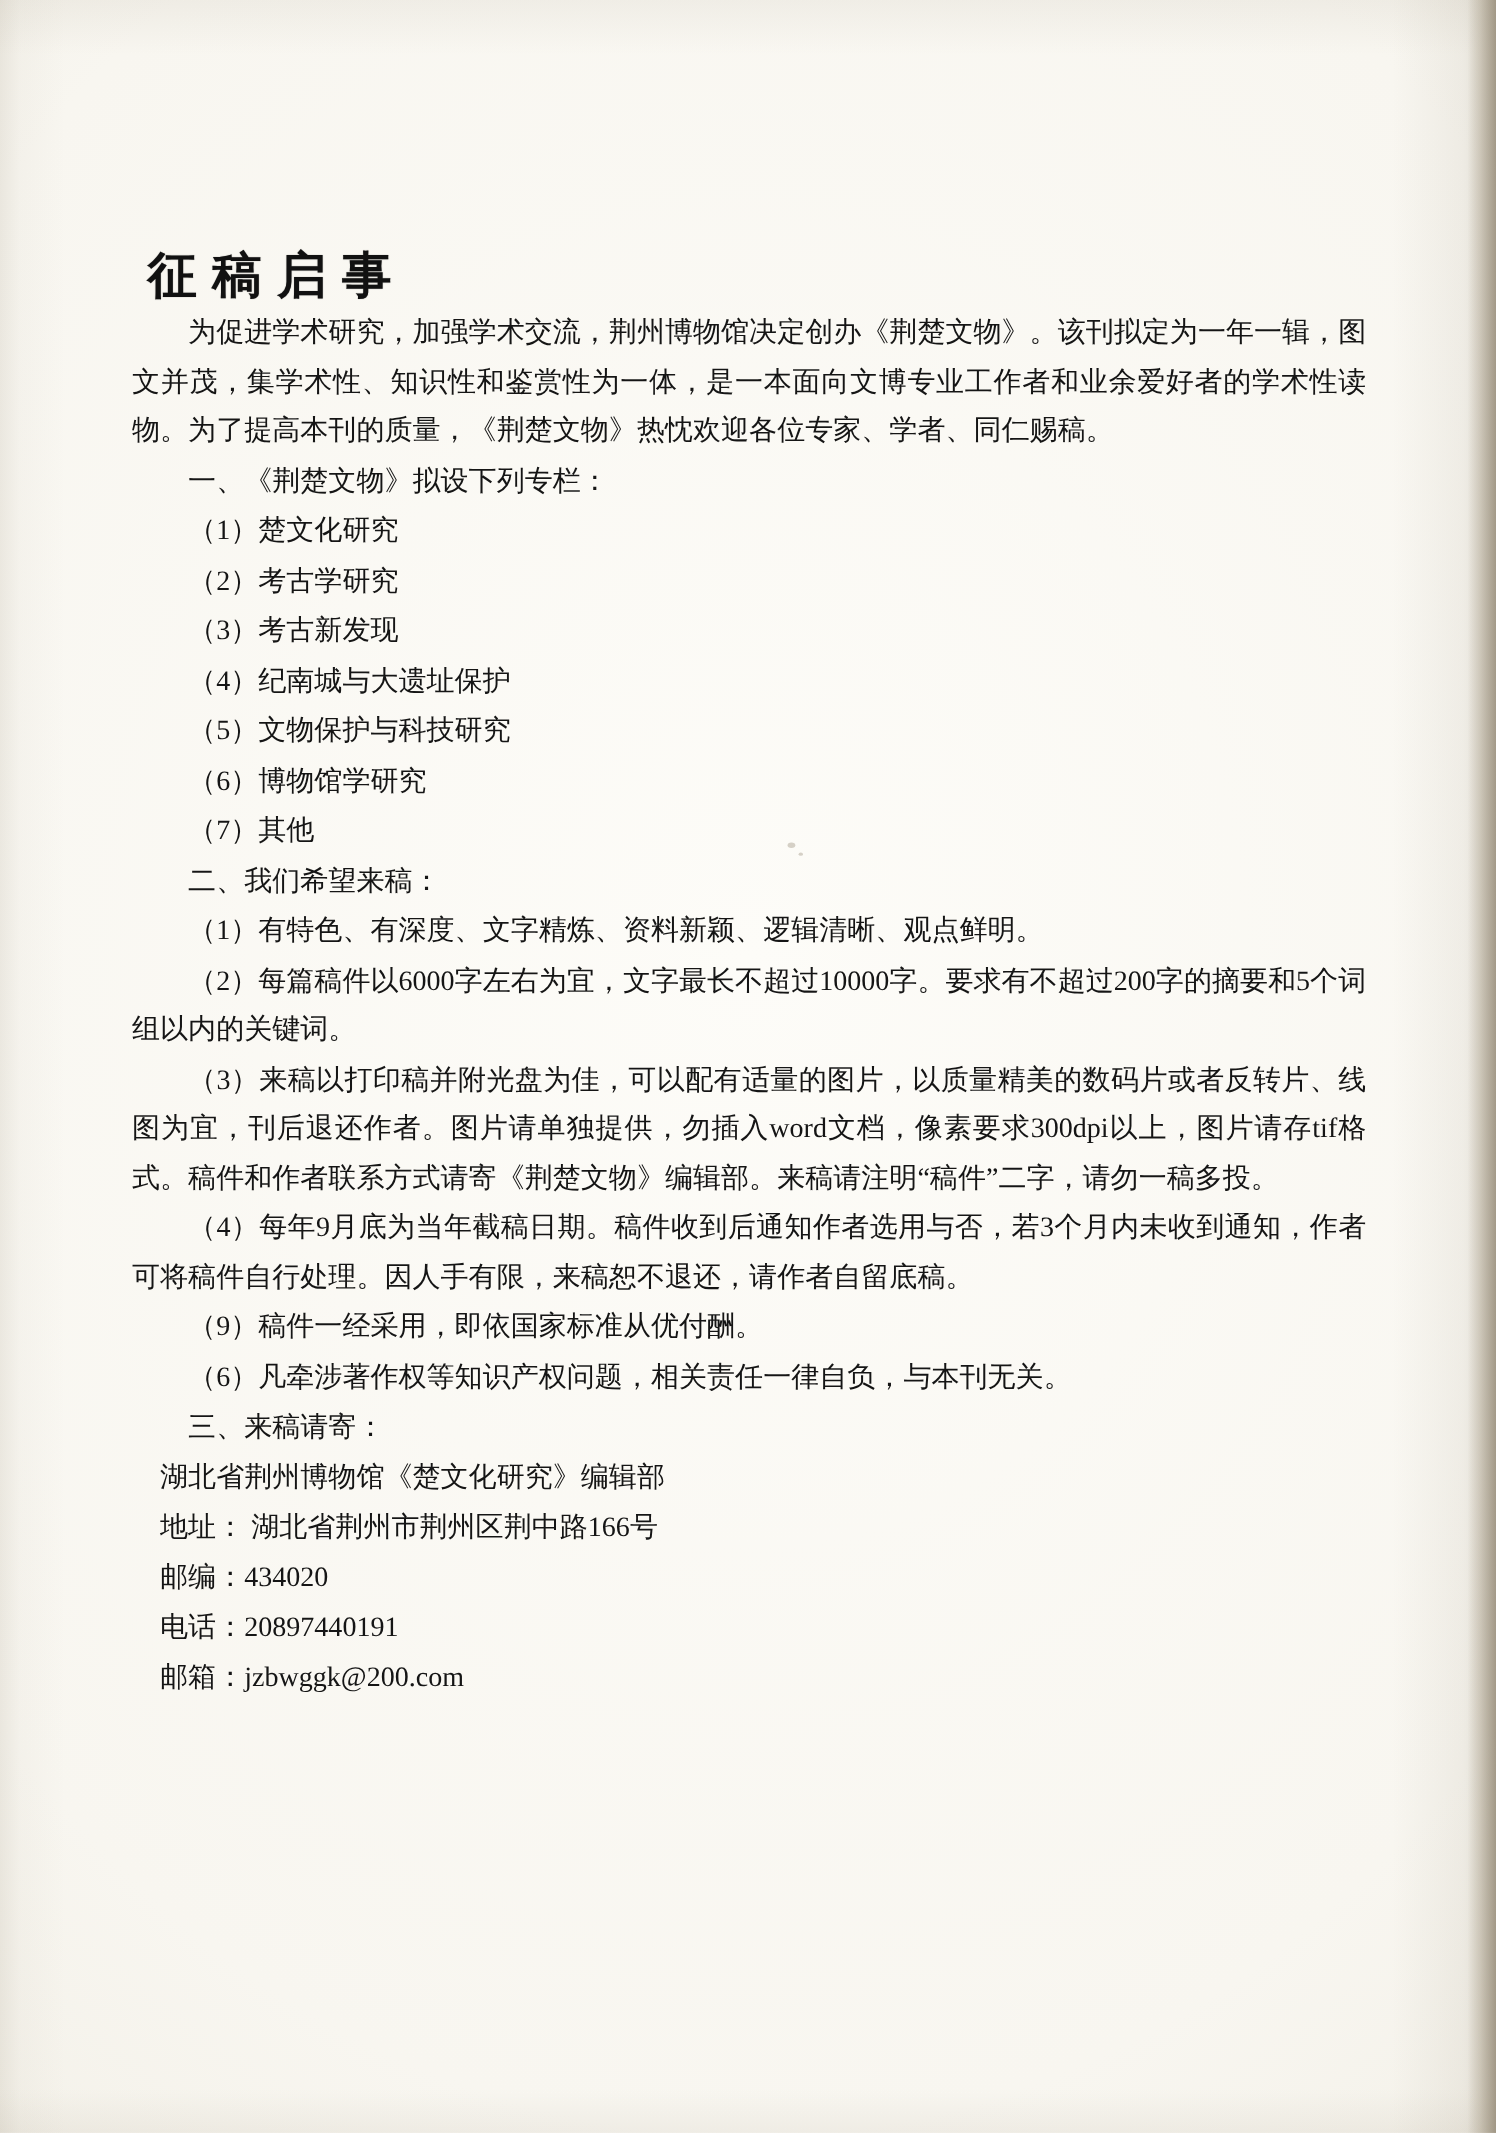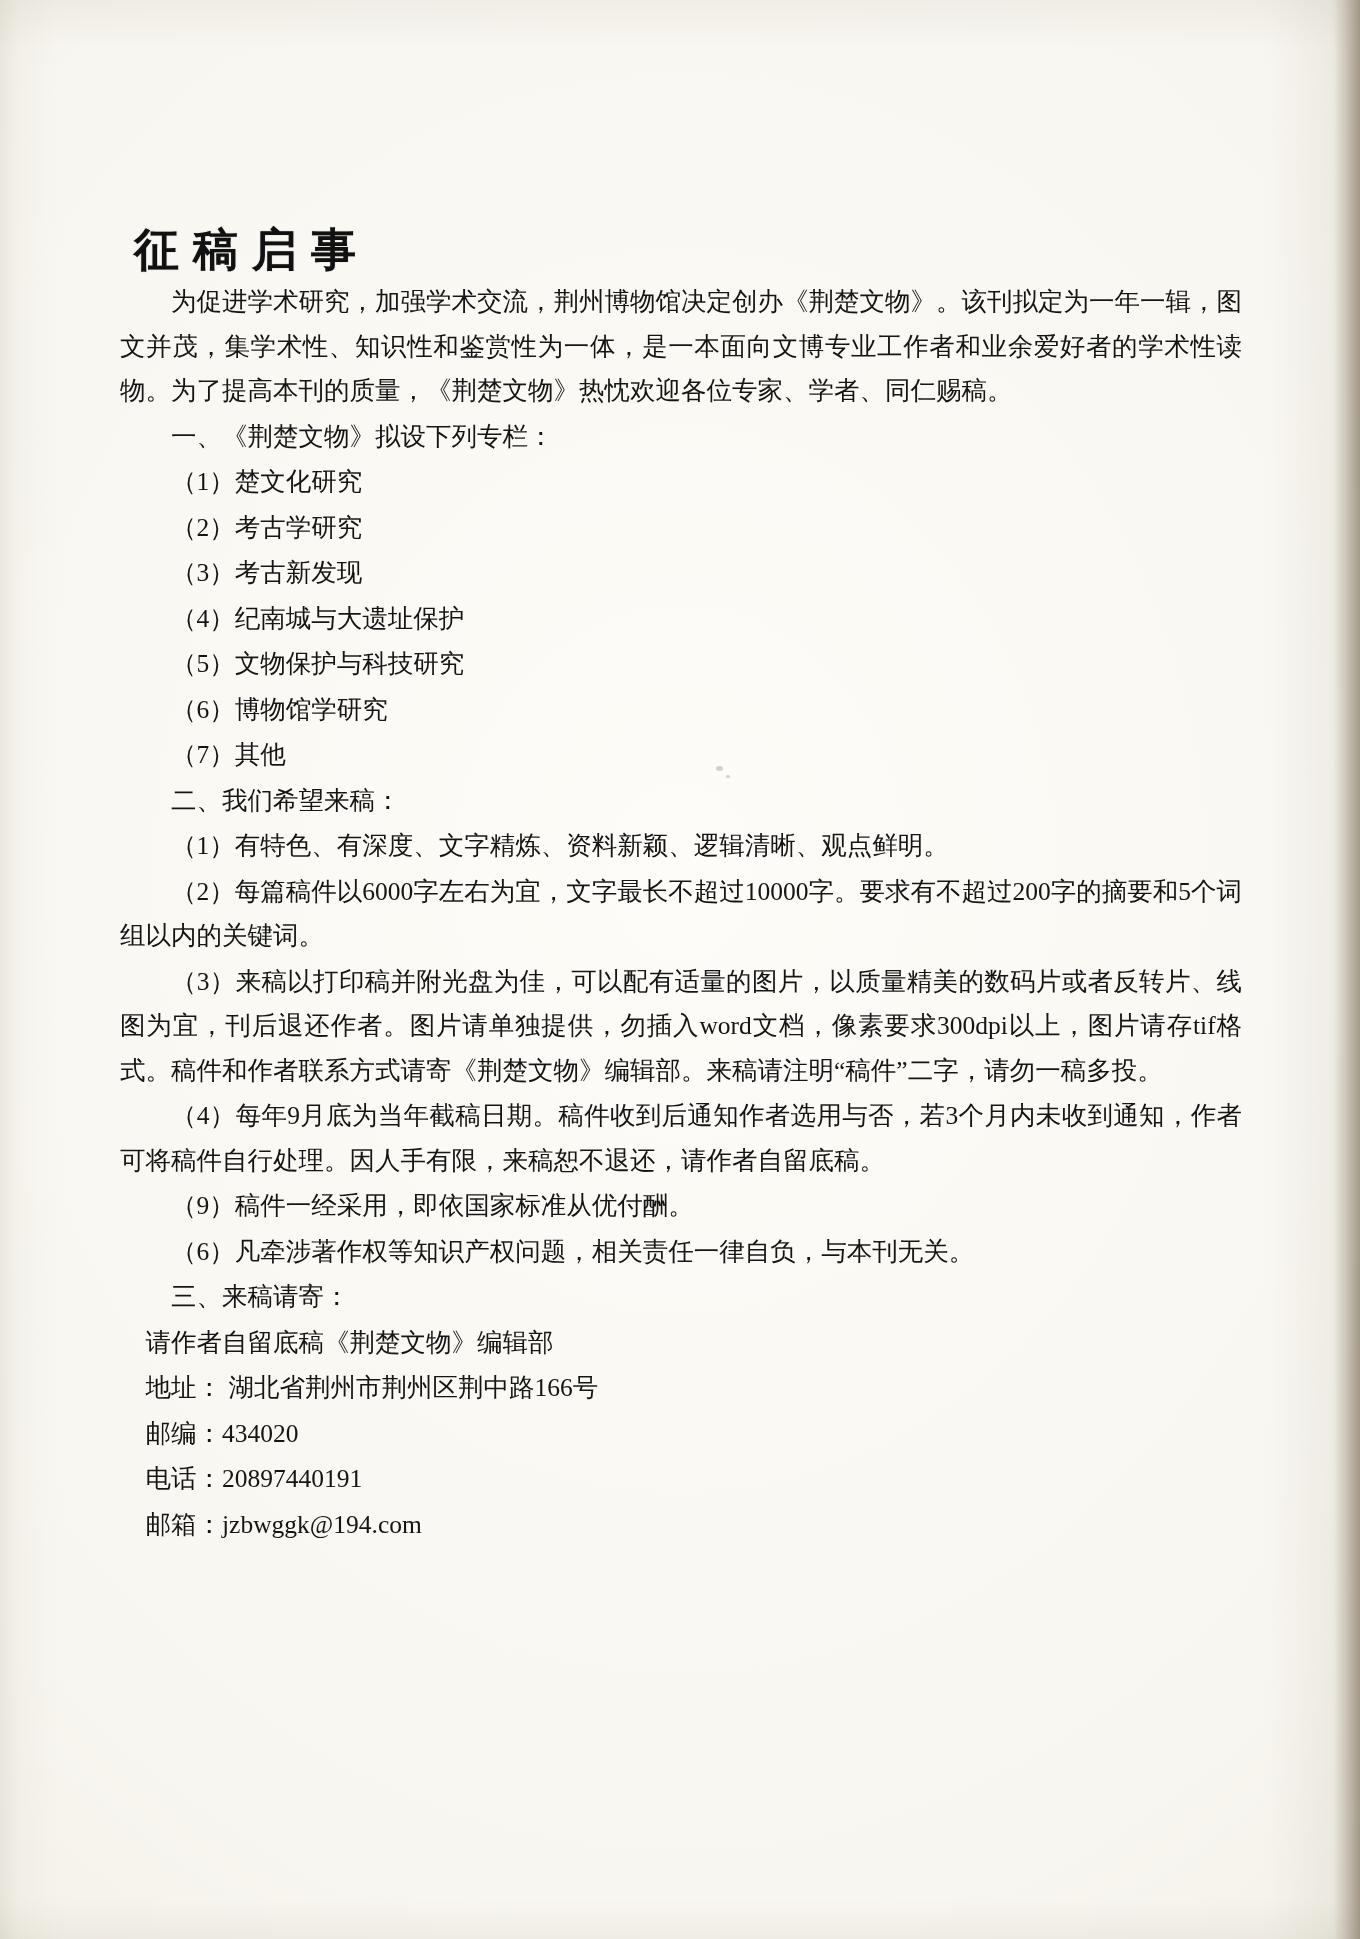--- a/index.html
+++ b/index.html
@@ -138,22 +138,22 @@
 
     <p class="para section-head">二、我们希望来稿：</p>
     <p class="para list-item">（1）有特色、有深度、文字精炼、资料新颖、逻辑清晰、观点鲜明。</p>
     <p class="para list-item">（2）每篇稿件以6000字左右为宜，文字最长不超过10000字。要求有不超过200字的摘要和5个词组以内的关键词。</p>
     <p class="para list-item">（3）来稿以打印稿并附光盘为佳，可以配有适量的图片，以质量精美的数码片或者反转片、线图为宜，刊后退还作者。图片请单独提供，勿插入word文档，像素要求300dpi以上，图片请存tif格式。稿件和作者联系方式请寄《荆楚文物》编辑部。来稿请注明“稿件”二字，请勿一稿多投。</p>
     <p class="para list-item">（4）每年9月底为当年截稿日期。稿件收到后通知作者选用与否，若3个月内未收到通知，作者可将稿件自行处理。因人手有限，来稿恕不退还，请作者自留底稿。</p>
     <p class="para list-item">（9）稿件一经采用，即依国家标准从优付酬。</p>
     <p class="para list-item">（6）凡牵涉著作权等知识产权问题，相关责任一律自负，与本刊无关。</p>
 
     <p class="para section-head">三、来稿请寄：</p>
-    <p class="para addr-line">请作者自留底稿《荆楚文物》编辑部</p>
+    <p class="para addr-line">湖北省荆州博物馆《楚文化研究》编辑部</p>
     <p class="para addr-line">地址： 湖北省荆州市荆州区荆中路166号</p>
     <p class="para addr-line">邮编：434020</p>
     <p class="para addr-line">电话：20897440191</p>
-    <p class="para addr-line">邮箱：jzbwggk@194.com</p>
+    <p class="para addr-line">邮箱：jzbwggk@200.com</p>
 
   </div>
 
 
 </div>
 
 </body></html>

